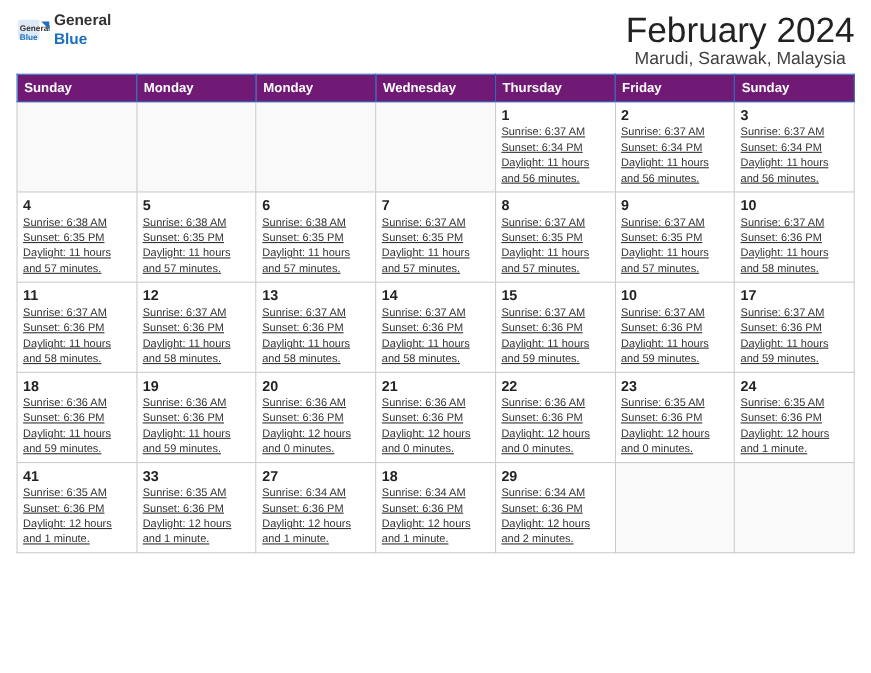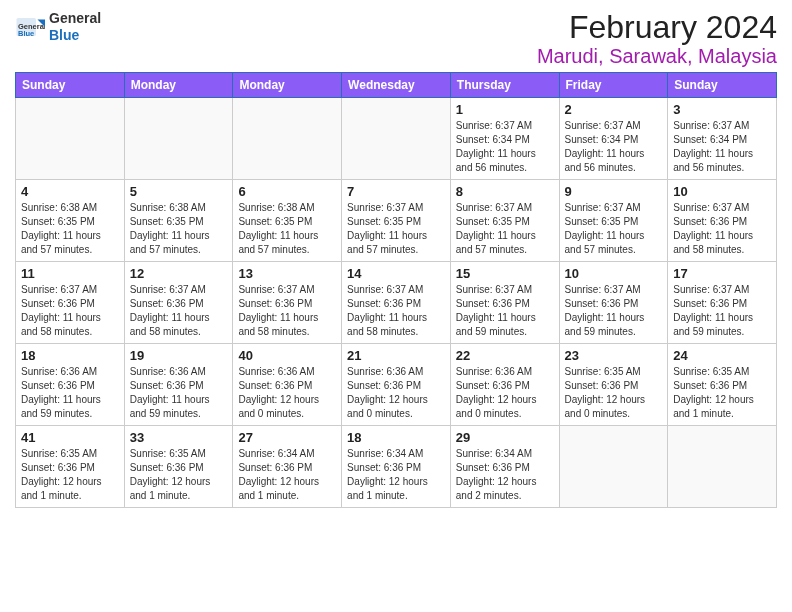--- a/index.html
+++ b/index.html
@@ -32,30 +32,31 @@
     .title-block {
       text-align: right;
     }
     .main-title {
       font-size: 32px;
       font-weight: normal;
       color: #222;
       line-height: 1.1;
     }
     .subtitle {
-      font-size: 20px;
-      color: #a21caf;
+      font-size: 16px;
+      color: #404040;
+      text-align: center;
     }
     .calendar {
       width: 100%;
       border-collapse: collapse;
       font-size: 11px;
     }
     .calendar th {
-      background-color: #8b5cf6;
+      background-color: #701a75;
       color: #fff;
       text-align: left;
       padding: 5px 6px;
       font-size: 12px;
       font-weight: bold;
       border: 1px solid #2b6cb8;
     }
     .calendar td {
       border: 1px solid #ccc;
       vertical-align: top;
@@ -70,20 +71,21 @@
     .day-number {
       font-size: 13px;
       font-weight: bold;
       color: #222;
       margin-bottom: 2px;
     }
     .day-info {
       font-size: 10px;
       color: #333;
       line-height: 1.4;
+      text-decoration: underline;
     }
     .footer-note {
       font-size: 11px;
       color: #555;
       margin-top: 4px;
       padding-left: 2px;
     }
   </style>
 </head>
 <body>
@@ -242,21 +244,21 @@
 Sunset: 6:36 PM
 Daylight: 11 hours and 59 minutes.</div>
           </td>
           <td>
             <div class="day-number">19</div>
             <div class="day-info">Sunrise: 6:36 AM
 Sunset: 6:36 PM
 Daylight: 11 hours and 59 minutes.</div>
           </td>
           <td>
-            <div class="day-number">40</div>
+            <div class="day-number">20</div>
             <div class="day-info">Sunrise: 6:36 AM
 Sunset: 6:36 PM
 Daylight: 12 hours and 0 minutes.</div>
           </td>
           <td>
             <div class="day-number">21</div>
             <div class="day-info">Sunrise: 6:36 AM
 Sunset: 6:36 PM
 Daylight: 12 hours and 0 minutes.</div>
           </td>

